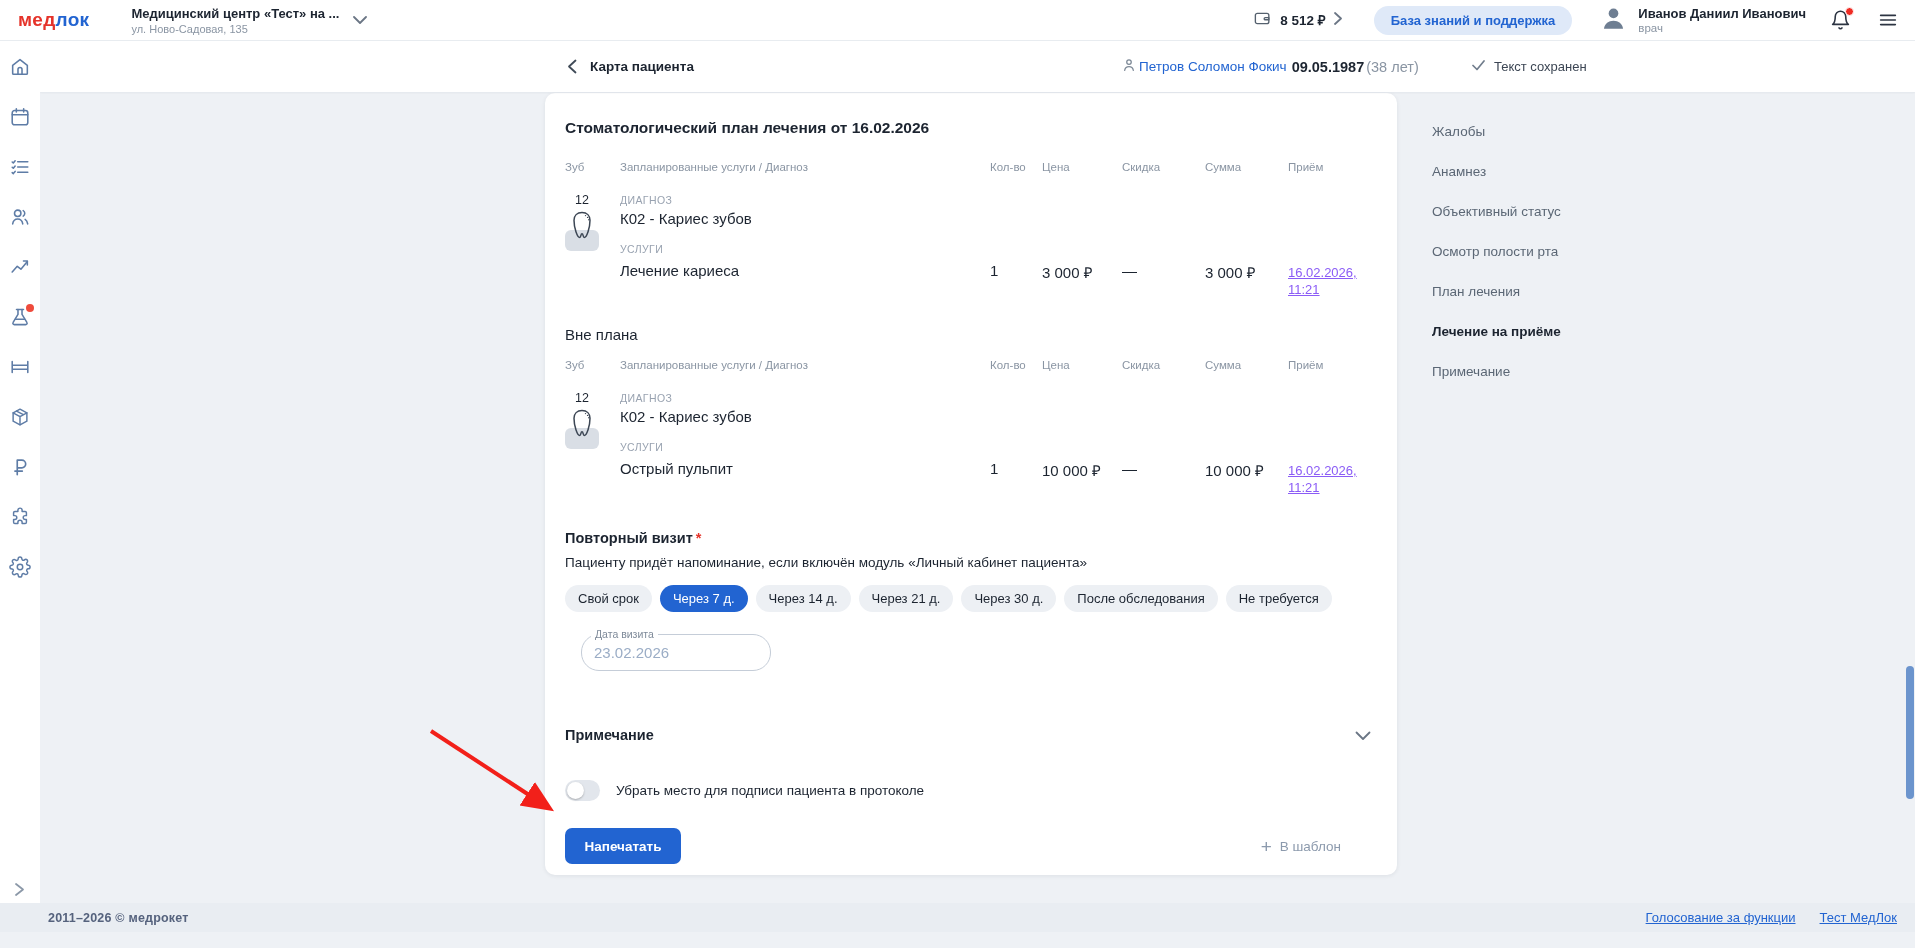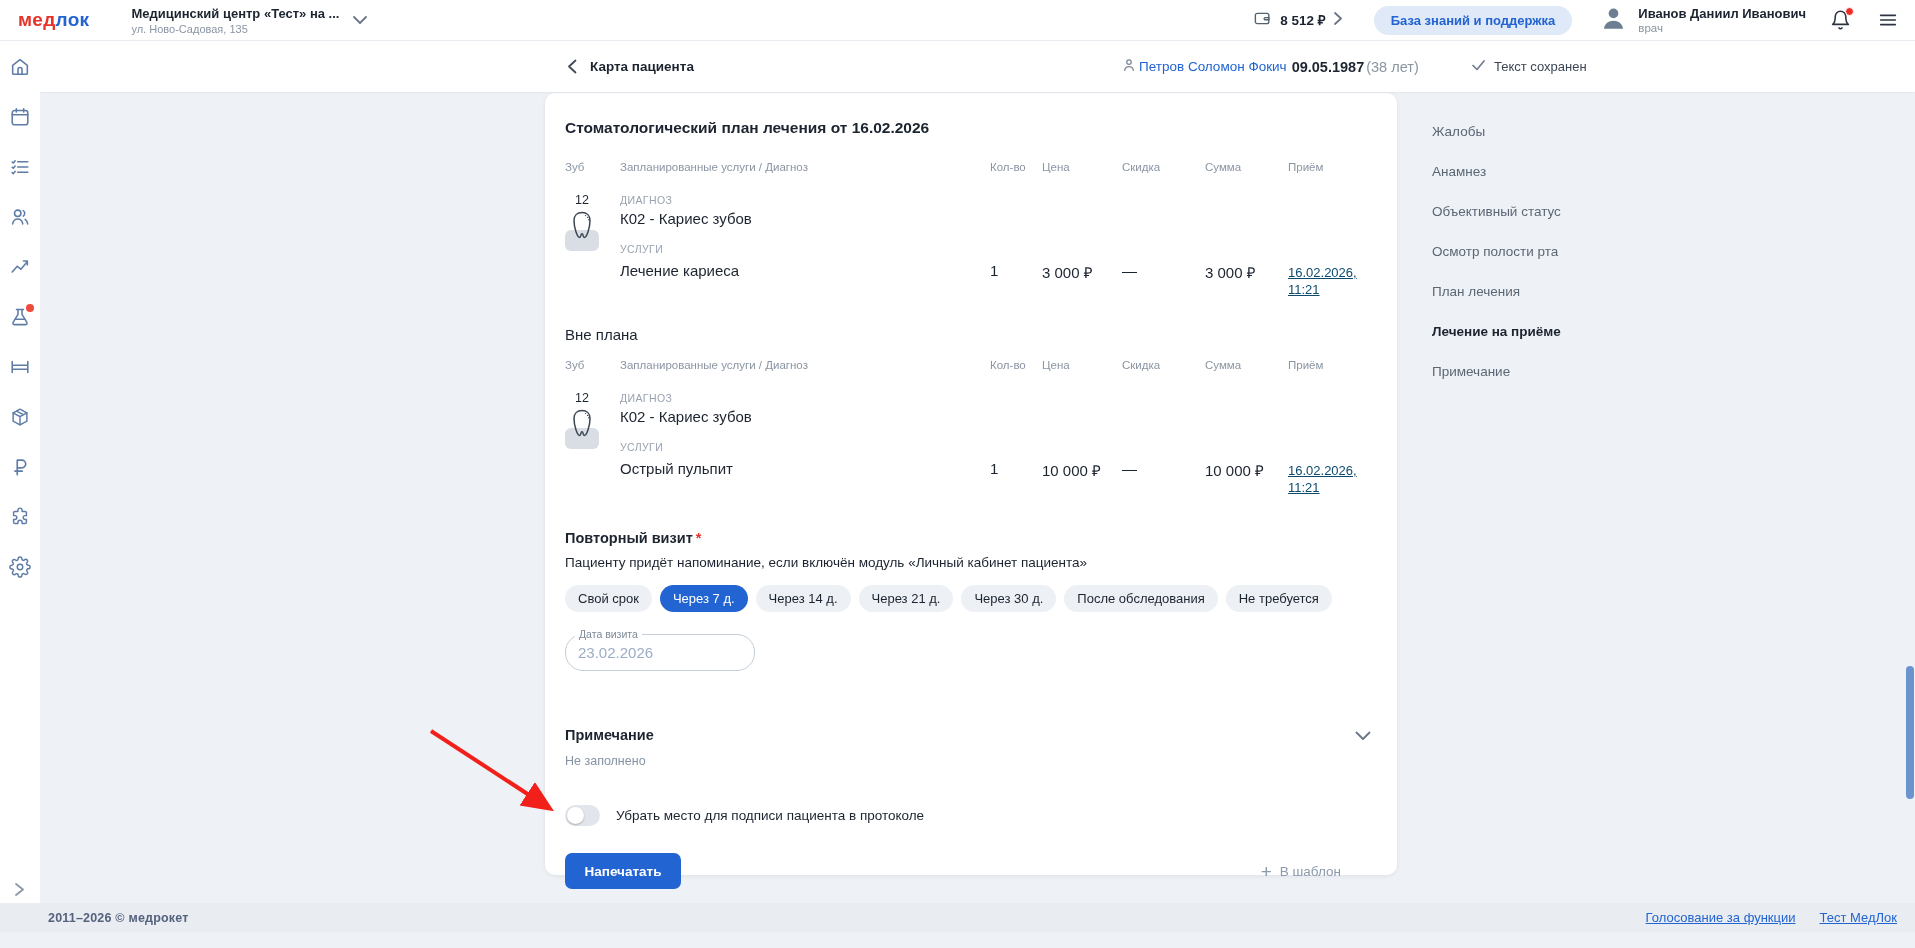--- a/index.html
+++ b/index.html
@@ -63,33 +63,33 @@
   .tooth-graphic { position:relative; width:34px; height:42px; }
   .tooth-base { position:absolute; left:0; bottom:0; width:34px; height:21px; background:#d9dee5; border-radius:6px; }
   .tooth-graphic svg { position:absolute; left:4px; top:0; }
   .lbl { grid-column:2/8; font-size:10.5px; color:#98a2b0; letter-spacing:.4px; }
   .diag-label { grid-row:2; padding-top:17px; }
   .diag-name { grid-row:3; grid-column:2/8; font-size:15px; padding-top:4px; }
   .svc-label { grid-row:4; padding-top:16px; }
   .svc-name { grid-row:5; grid-column:2; font-size:15px; padding-top:7px; }
   .cell-num { grid-row:5; font-size:15px; padding-top:7px; }
   .visit-cell { grid-row:5; grid-column:7; font-size:13px; padding-top:9px; line-height:17px; }
-  .visit-link { color:#0c4a6e; text-decoration:underline; cursor:pointer; display:inline-block; }
+  .visit-link { color:#8b5cf6; text-decoration:underline; cursor:pointer; display:inline-block; }
   .section-sub { font-size:15px; margin-top:28px; }
 
   
   .revisit { margin-top:34px; }
   .revisit-title { font-size:14.5px; font-weight:bold; }
   .req-star { color:#e5332a; margin-left:3px; font-weight:bold; }
   .revisit-hint { font-size:13.5px; margin-top:9px; }
   .chips { display:flex; gap:8px; margin-top:15px; }
   .chip { height:27px; padding:0 13px; border-radius:14px; background:#edf0f4; display:flex;
           align-items:center; font-size:13px; color:#1c2430; cursor:pointer; white-space:nowrap; }
   .chip.selected { background:#2264d1; color:#fff; }
-  .date-field { margin-top:22px; width:190px; height:37px; border:1px solid #c5cdd8; border-radius:18px; position:relative; cursor:text; }
+  .date-field { margin-top:22px; width:190px; height:37px; border:1px solid #c5cdd8; border-radius:18px; position:relative; cursor:text;margin-left:16px; }
   .date-label { position:absolute; top:-7px; left:9px; background:#fff; padding:0 4px; font-size:10.5px; color:#7e8a99; }
   .date-value { font-size:15px; color:#9badc6; padding:9px 0 0 12px; }
 
   
   .note-sec { margin-top:56px; }
   .note-head { display:flex; align-items:center; justify-content:space-between; }
   .note-title { font-size:14.5px; font-weight:bold; }
   .note-chevron { cursor:pointer; margin-right:6px; height:16px; }
   .note-empty { font-size:12.5px; color:#8593a5; margin-top:11px; }
   .toggle-row { margin-top:37px; display:flex; align-items:center; gap:16px; }
@@ -387,21 +387,20 @@
 
     <div class="note-sec">
       <div class="note-head">
         <span class="note-title">Примечание</span>
         <span class="note-chevron">
           <svg width="16" height="10" viewBox="0 0 16 10">
               <path d="M1.5 1.5l6.5 6.5 6.5-6.5" fill="none" stroke="#6b7685" stroke-width="1.8" stroke-linecap="round" stroke-linejoin="round"></path>
             </svg>
         </span>
       </div>
-      <div class="note-empty">Не заполнено</div>
     </div>
 
     <div class="toggle-row">
       <span class="toggle">
           <span class="knob"></span>
         </span>
       <span class="toggle-label">Убрать место для подписи пациента в протоколе</span>
     </div>
 
     <div class="actions-row">

